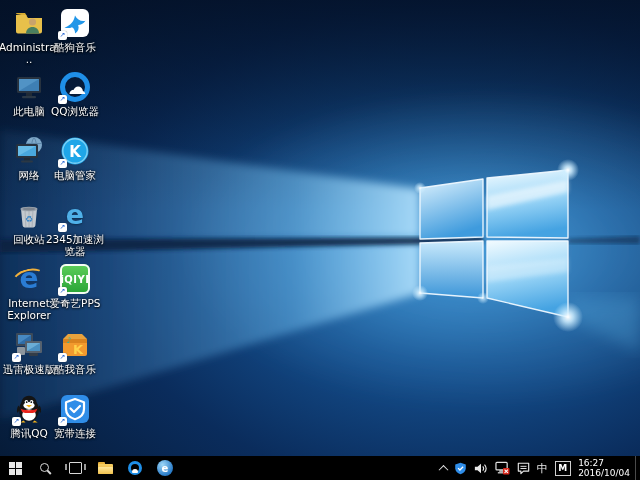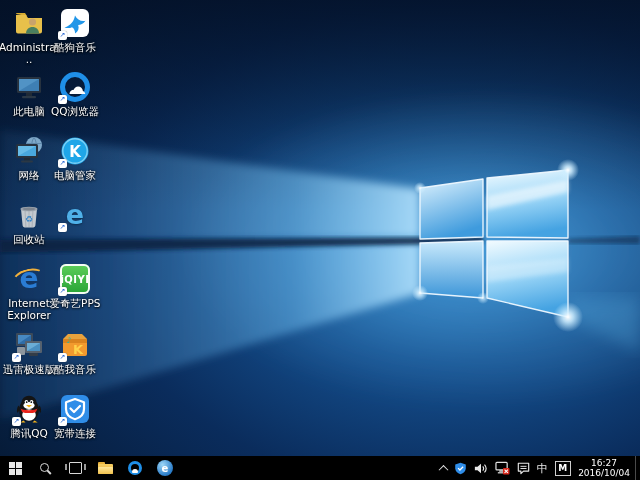--- a/index.html
+++ b/index.html
@@ -47,21 +47,21 @@
   .te{width:16px;height:16px;border-radius:50%;background:radial-gradient(circle at 35% 30%,#9fd8f8,#2a7cc8 70%);
       color:#fff;font-size:10px;font-weight:bold;display:flex;align-items:center;justify-content:center;}
   
   .tray{margin-left:auto;display:flex;align-items:center;height:24px;}
   .titem{height:24px;display:flex;align-items:center;justify-content:center;padding:0 3.5px;position:relative;}
   .chev{width:6px;height:6px;border-left:1.5px solid #e0e0e0;border-top:1.5px solid #e0e0e0;
         transform:rotate(45deg) translate(1px,1px);}
   .ime{font-size:11px;color:#ececec;}
   .mbox{min-width:12px;height:13px;border:1px solid #cfcfcf;font-size:9px;font-weight:bold;color:#fff;
         display:flex;align-items:center;justify-content:center;padding:0 1px;}
-  .clock{color:#fff;font-size:9px;line-height:10px;text-align:center;padding:0 5px 0 4px;}
+  .clock{color:#fff;font-size:9px;line-height:10px;text-align:left;padding:0 5px 0 4px;}
   .showdesk{width:4px;height:24px;border-left:1px solid #4a4a4a;}
 </style>
 </head>
 <body>
 
 <div class="stage">
 
   <svg class="wall" viewBox="0 0 640 456" preserveAspectRatio="none">
     <defs>
       <radialGradient id="bg" cx="0.70" cy="0.54" r="0.9">
@@ -279,20 +279,21 @@
       <span class="sc">↗</span>
     </div>
     <div class="lbl">电脑管家</div>
   </div>
 
   <div class="dicon" style="left:44px;top:198px">
     <div class="art">
       <div class="e2345">e</div>
       <span class="sc">↗</span>
     </div>
+    <div class="lbl">2345加速浏览器</div>
   </div>
 
   <div class="dicon" style="left:44px;top:262px">
     <div class="art">
       <div class="iqiyi">
           <span>iQIYI</span>
         </div>
       <span class="sc">↗</span>
     </div>
     <div class="lbl">爱奇艺PPS</div>

